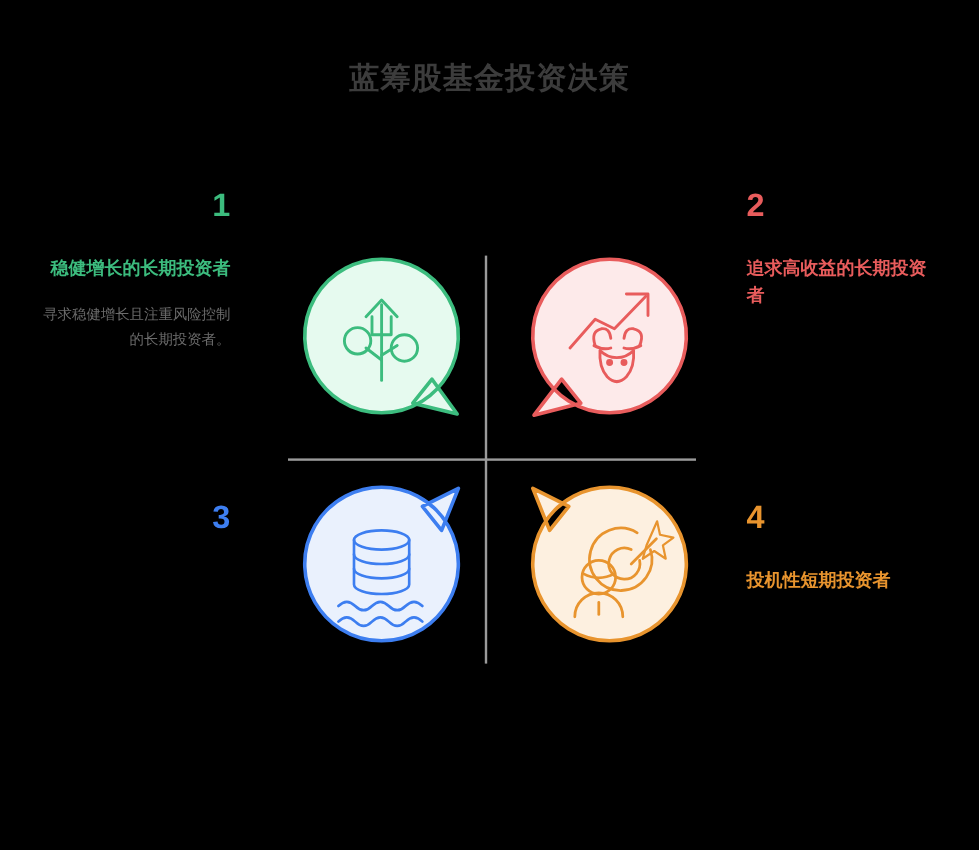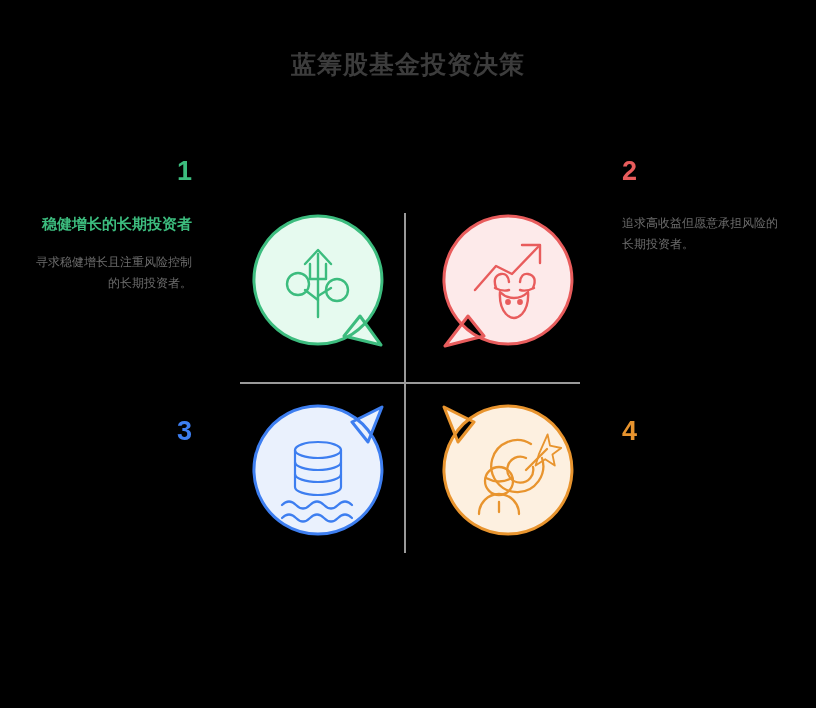--- a/index.html
+++ b/index.html
@@ -172,22 +172,23 @@
 </div>
 
 <div class="block left" id="block-1">
   <div class="num c-green">1</div>
   <div class="heading c-green">稳健增长的长期投资者</div>
   <div class="desc">寻求稳健增长且注重风险控制的长期投资者。</div>
 </div>
 
 <div class="block right" id="block-2">
   <div class="num c-red">2</div>
-  <div class="desc">追求高收益但愿意承担风险的长期投资者。</div>
+  <div class="heading c-red">追求高收益的长期投资者</div>
 </div>
 
 <div class="block left" id="block-3">
   <div class="num c-blue">3</div>
 </div>
 
 <div class="block right" id="block-4">
   <div class="num c-orange">4</div>
+  <div class="heading c-orange">投机性短期投资者</div>
 </div>
 
 </body></html>

